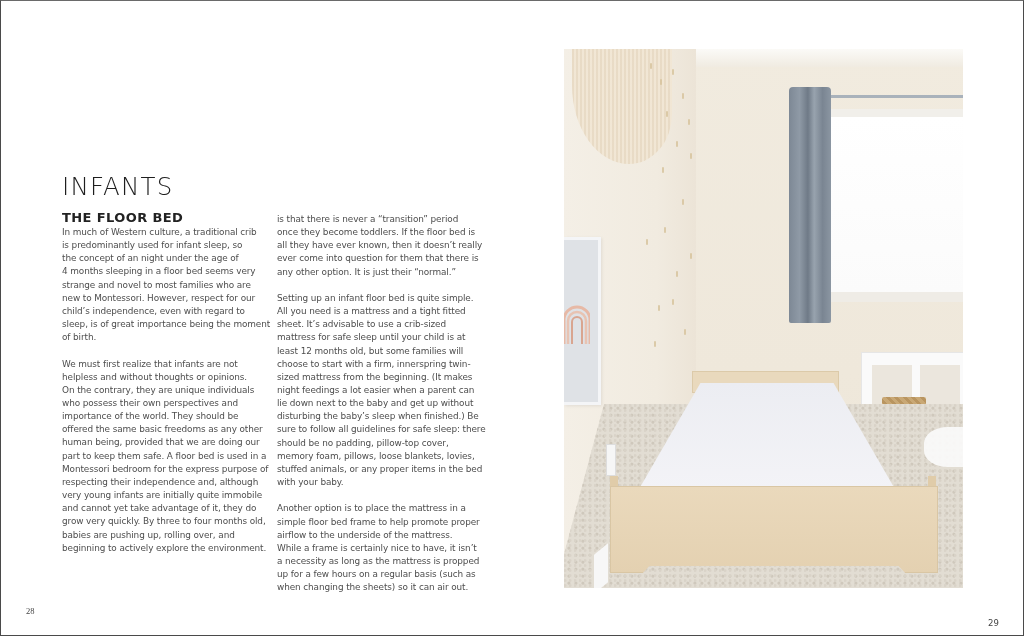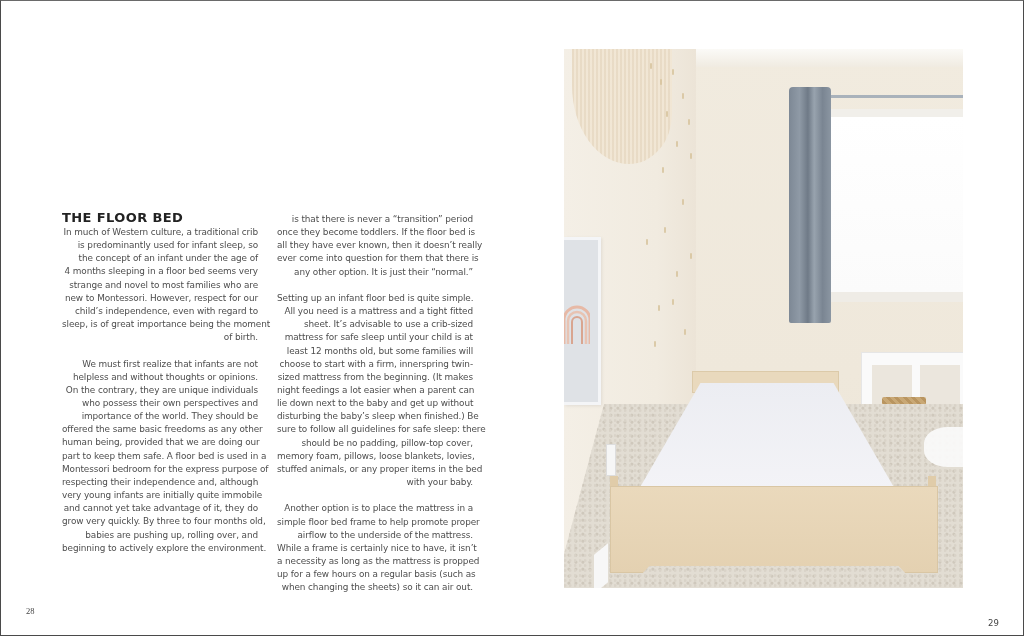--- a/index.html
+++ b/index.html
@@ -24,21 +24,21 @@
       font-family: "DejaVu Sans", sans-serif;
       font-size: 13px; font-weight: bold; letter-spacing: 0.4px;
       color: #222; margin: 0; line-height: 18px;
     }
     .col {
       position: absolute; width: 196px;
       font-family: "DejaVu Sans", sans-serif;
       font-size: 8.9px; line-height: 13.15px; color: #4d4d4d;
       letter-spacing: -0.1px;
     }
-    .col p { margin: 0 0 13.15px 0; white-space: nowrap; text-align: right; }
+    .col p { margin: 0 0 13.15px 0; white-space: nowrap; }
     .col p span { display: block; }
     .col1 { left: 61px; top: 225px; }
     .col2 { left: 276px; top: 212px; }
     .page-num {
       position: absolute; top: 605px;
       font-family: "DejaVu Sans", sans-serif; font-size: 8.5px; color: #444;
     }
     .pn-left { left: 25px; font-family: Liberation Serif, serif; }
     .pn-right { left: 987px; margin-top: 12px; }
 
@@ -143,27 +143,28 @@
     .post-l, .post-r {
       position: absolute; top: 427px; width: 8px; height: 96px; background: #e0cca9;
     }
     .post-l { left: 46px; } .post-r { left: 364px; }
   </style>
 </head>
 <body>
 
 <div class="spread">
 
+  <h1 class="title">INFANTS</h1>
   <h2 class="subtitle">THE FLOOR BED</h2>
 
   <div class="col col1">
     <p>
       <span>In much of Western culture, a traditional crib</span>
       <span>is predominantly used for infant sleep, so</span>
-      <span>the concept of an infant under the age of</span>
+      <span>the concept of an night under the age of</span>
       <span>4 months sleeping in a floor bed seems very</span>
       <span>strange and novel to most families who are</span>
       <span>new to Montessori. However, respect for our</span>
       <span>child’s independence, even with regard to</span>
       <span>sleep, is of great importance being the moment</span>
       <span>of birth.</span>
     </p>
     <p>
       <span>We must first realize that infants are not</span>
       <span>helpless and without thoughts or opinions.</span>

